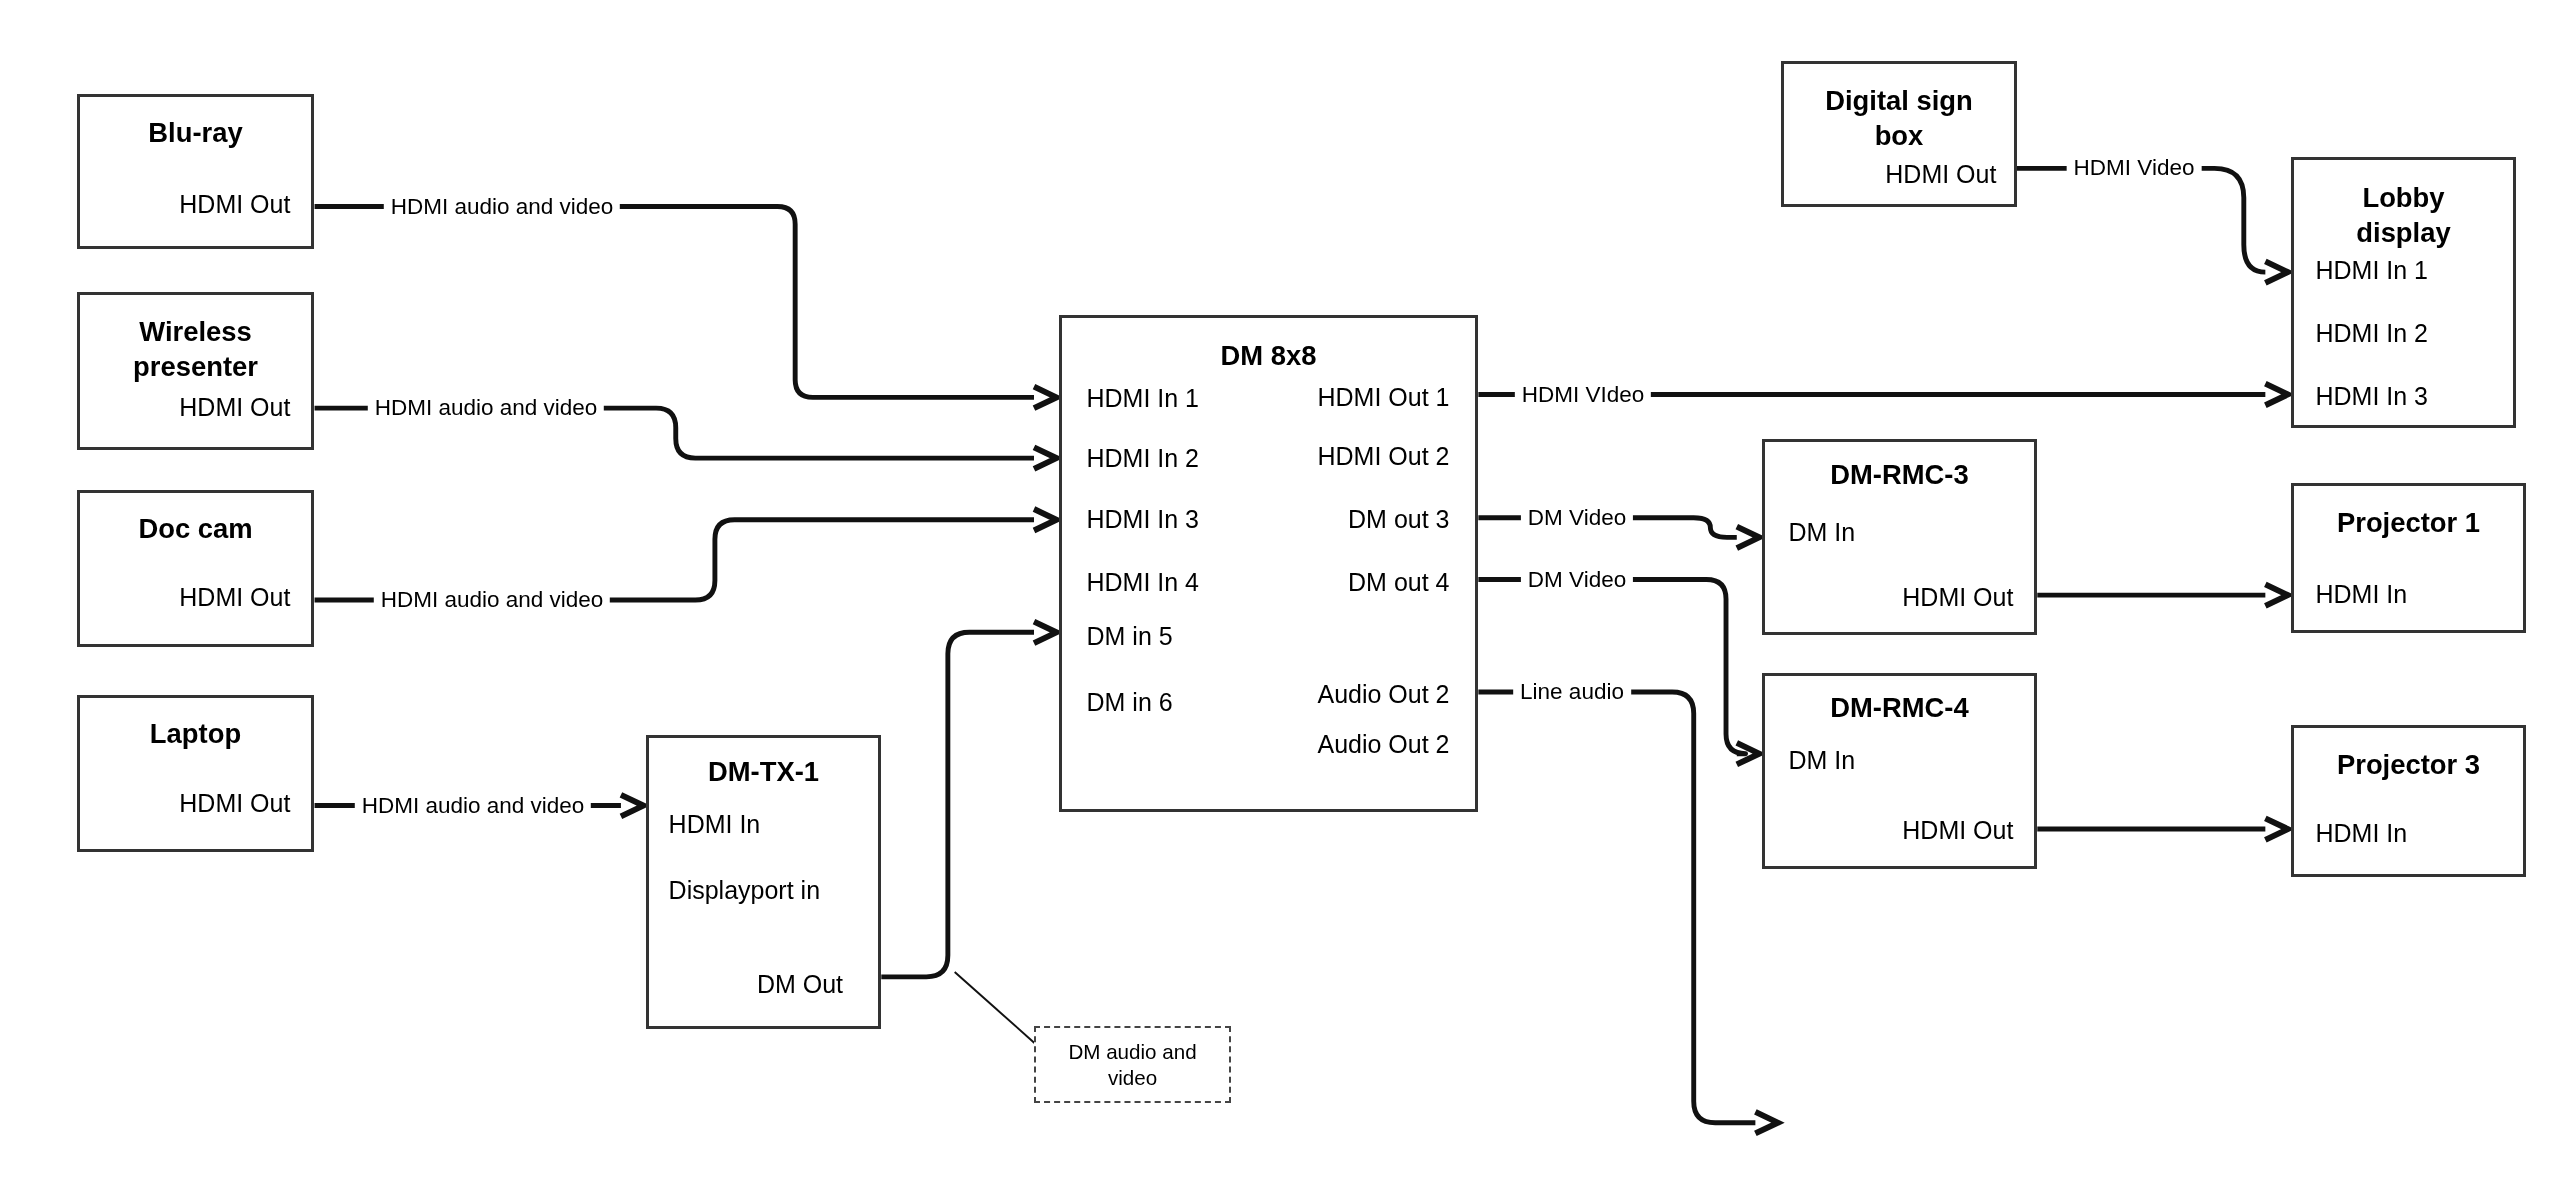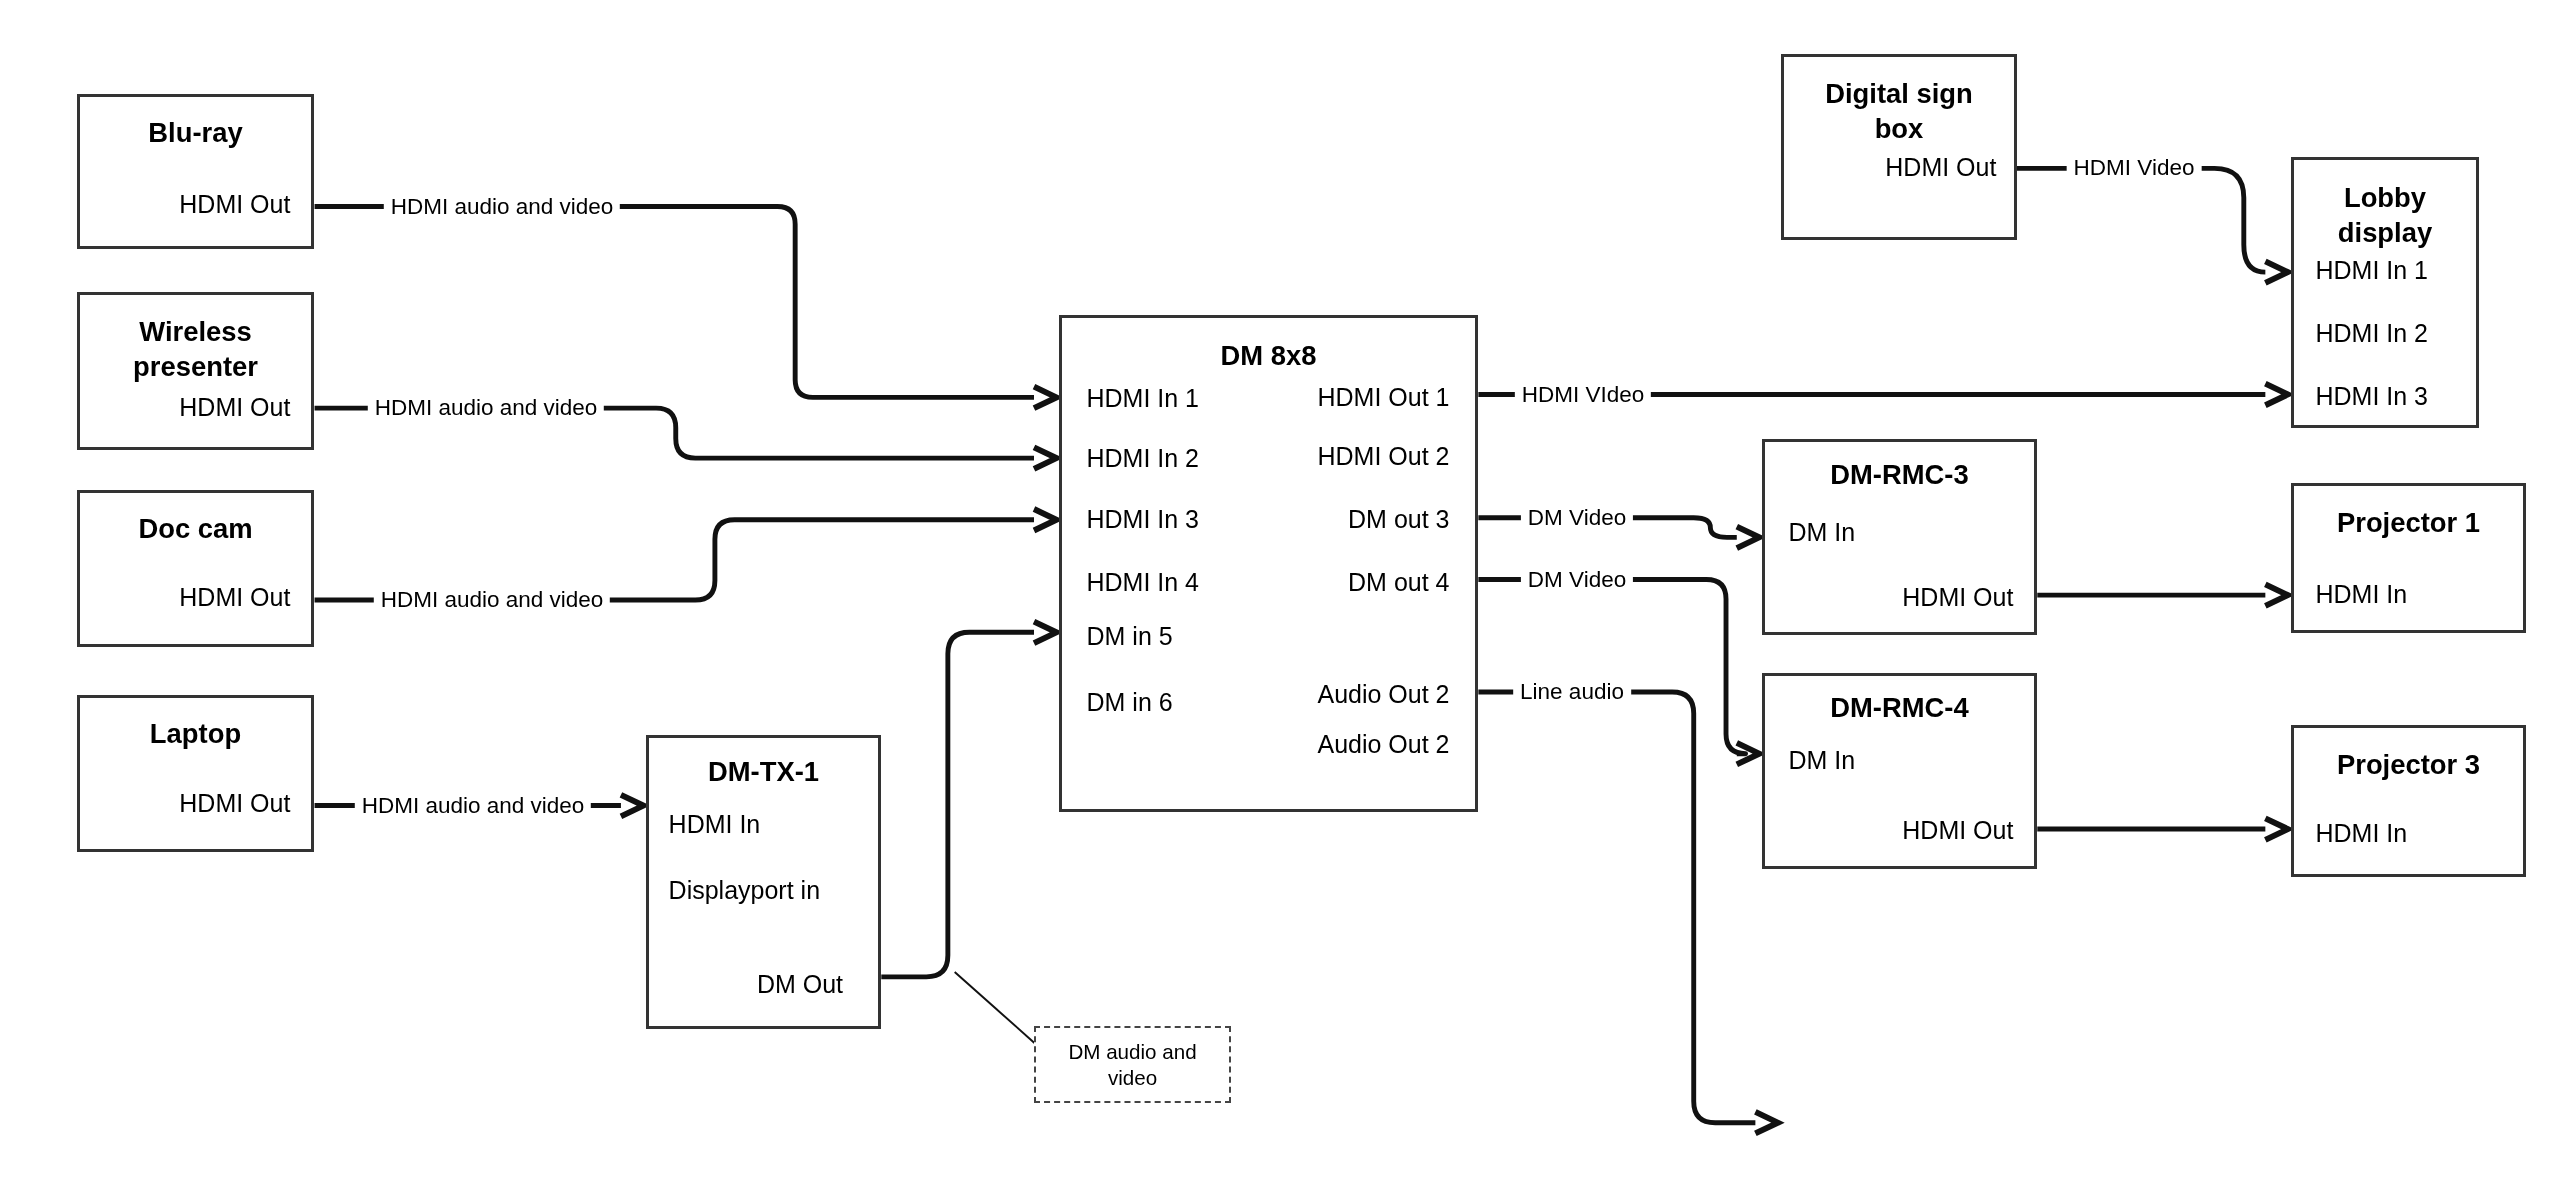--- a/index.html
+++ b/index.html
@@ -112,27 +112,27 @@
     <div class="port" style="top:304px;left:24.5px">DM in 5</div>
     <div class="port" style="top:370px;left:24.5px">DM in 6</div>
     <div class="port" style="top:65px;right:25.5px">HDMI Out 1</div>
     <div class="port" style="top:124px;right:25.5px">HDMI Out 2</div>
     <div class="port" style="top:187px;right:25.5px">DM out 3</div>
     <div class="port" style="top:250px;right:25.5px">DM out 4</div>
     <div class="port" style="top:362px;right:25.5px">Audio Out 2</div>
     <div class="port" style="top:412px;right:25.5px">Audio Out 2</div>
   </div>
 
-  <div class="node" style="left:1781px;top:54px;width:236px;height:186px">
+  <div class="node" style="left:1781px;top:61px;width:236px;height:146px">
     <div class="title" style="top:18.6px">Digital sign
 box</div>
     <div class="port" style="top:96px;right:17.6px">HDMI Out</div>
   </div>
 
-  <div class="node" style="left:2291px;top:157px;width:188px;height:271px">
+  <div class="node" style="left:2291px;top:157px;width:225px;height:271px">
     <div class="title" style="top:19.6px">Lobby
 display</div>
     <div class="port" style="top:96px;left:21.5px">HDMI In 1</div>
     <div class="port" style="top:159px;left:21.5px">HDMI In 2</div>
     <div class="port" style="top:222px;left:21.5px">HDMI In 3</div>
   </div>
 
   <div class="node" style="left:1762px;top:439px;width:275px;height:196px">
     <div class="title" style="top:14.7px">DM-RMC-3</div>
     <div class="port" style="top:76px;left:23.5px">DM In</div>

